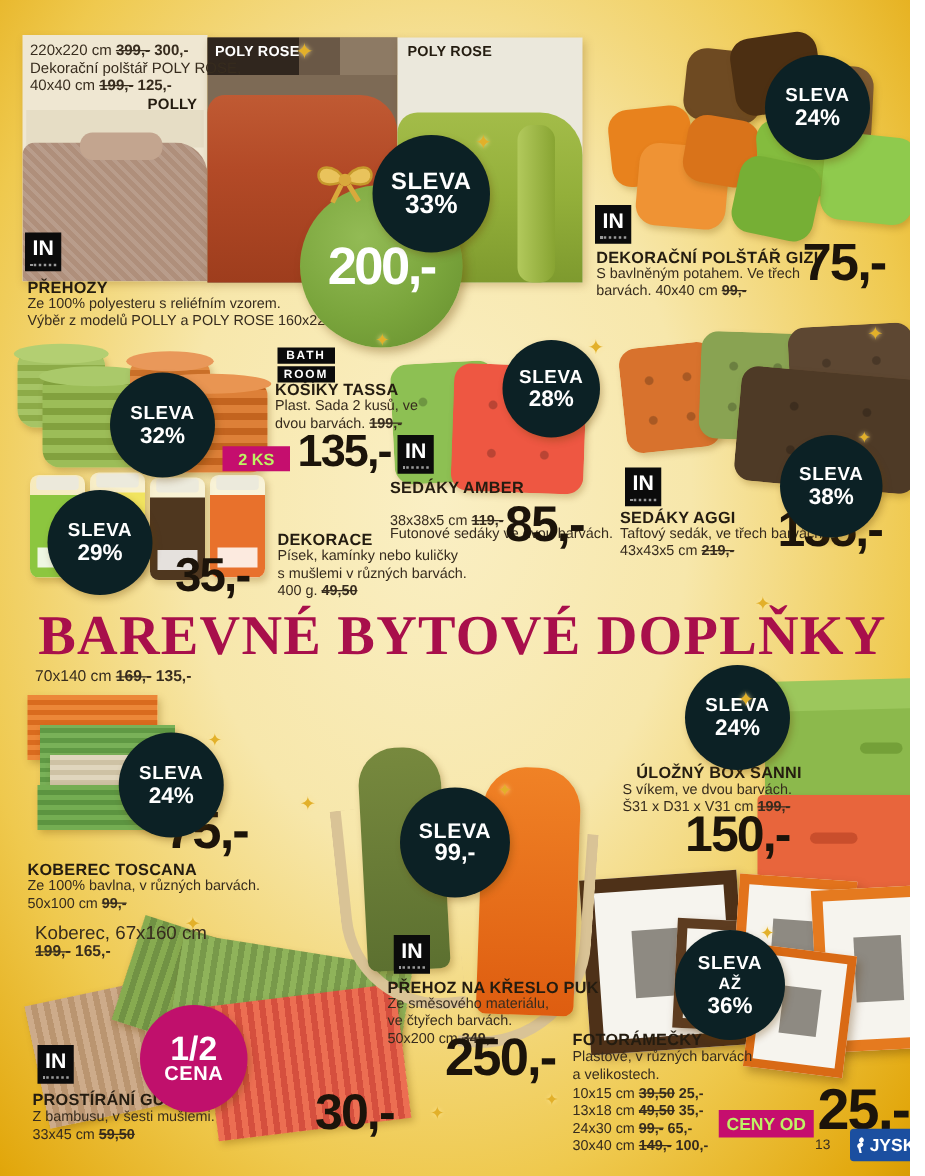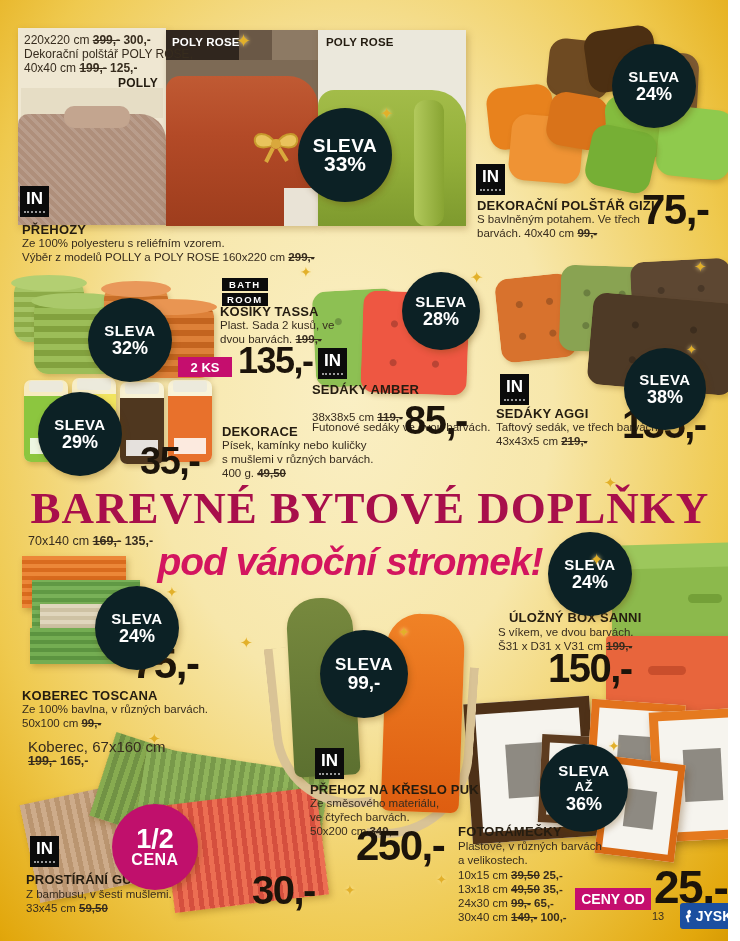--- a/index.html
+++ b/index.html
@@ -16,21 +16,21 @@
   .badge{position:absolute;background:#0c2125;border-radius:50%;color:#fff;display:flex;flex-direction:column;
     justify-content:center;align-items:center;text-align:center;font-weight:bold;z-index:6;
     box-shadow:2px 3px 6px rgba(100,60,0,.3);}
   .badge .b1{font-size:15px;line-height:16px;letter-spacing:.5px;}
   .badge .b2{font-size:18px;line-height:19px;}
   .in-logo{position:absolute;width:29px;height:31px;background:#0b0b0b;color:#fff;z-index:5;
     display:flex;align-items:center;justify-content:center;font-weight:bold;font-size:17px;padding-bottom:5px;box-sizing:border-box;}
   .in-sub{position:absolute;bottom:2px;left:4px;right:4px;height:2px;border-top:2px dotted #9a9a9a;}
   .br-row{background:#0b0b0b;color:#fff;font-weight:bold;font-size:9.5px;letter-spacing:1.5px;
     padding:1px 5px;margin-bottom:2px;text-align:center;}
-  .magenta-tag{position:absolute;background:#c50e6e;color:#ffffff;font-weight:bold;z-index:6;
+  .magenta-tag{position:absolute;background:#c50e6e;color:#bef264;font-weight:bold;z-index:6;
     display:flex;align-items:center;justify-content:center;}
   .pillow{position:absolute;border-radius:16px;box-shadow:2px 3px 5px rgba(110,70,0,.25);}
   .cushion{position:absolute;border-radius:14px;box-shadow:2px 3px 5px rgba(110,70,0,.25);}
   .tuft{background-image:radial-gradient(circle at 30% 32%, rgba(0,0,0,.22) 3px, transparent 4px),
     radial-gradient(circle at 70% 32%, rgba(0,0,0,.22) 3px, transparent 4px),
     radial-gradient(circle at 30% 70%, rgba(0,0,0,.22) 3px, transparent 4px),
     radial-gradient(circle at 70% 70%, rgba(0,0,0,.22) 3px, transparent 4px);}
   .jar{position:absolute;width:44px;height:82px;border-radius:7px;background:rgba(250,250,242,.6);
     overflow:hidden;box-shadow:2px 3px 5px rgba(110,70,0,.25);}
   .jar .fill{position:absolute;left:0;right:0;bottom:0;top:20%;}
@@ -92,20 +92,23 @@
     <span>IN</span>
       <span class="in-sub"></span>
   </div>
   <div class="t-title" style="left:22px;top:222px;">PŘEHOZY</div>
   <div class="t-desc" style="left:22px;top:236px;"><span>Ze 100% polyesteru s reliéfním vzorem.</span></div>
   <div class="t-desc" style="left:22px;top:250px;">
     <span>Výběr z modelů POLLY a POLY ROSE 160x220 cm</span>
     <span class="strike">299,-</span>
   </div>
 
+  <div class="price-circle" style="left:240px;top:148px;width:130px;height:130px;">
+    <span class="bold" style="color:#fff;font-size:42px;letter-spacing:-2px;">200,-</span>
+  </div>
   <svg class="abs" style="left:248px;top:128px;z-index:7;" width="56" height="36" viewBox="0 0 56 36">
     <path d="M28 16 C19 2 5 4 7 14 C9 22 21 20 28 16 C35 20 47 22 49 14 C51 4 37 2 28 16 Z" fill="#e9c35c" stroke="#c79a2c" stroke-width="2"></path>
     <path d="M25 20 L18 34 M31 20 L39 33" stroke="#d9a93c" stroke-width="4"></path>
     <circle cx="28" cy="16" r="5" fill="#d9a83c"></circle>
   </svg>
   <div class="badge" style="left:298px;top:108px;width:94px;height:94px;">
     <span class="b1" style="font-size:19px;">SLEVA</span>
     <span class="b2" style="font-size:21px;">33%</span>
   </div>
 
@@ -230,21 +233,20 @@
   </div>
   <div class="t-title" style="left:496px;top:406px;">SEDÁKY AGGI</div>
   <div class="t-desc" style="left:496px;top:420px;"><span>Taftový sedák, ve třech barvách.</span></div>
   <div class="t-desc" style="left:496px;top:434px;">
     <span>43x43x5 cm</span>
     <span class="strike">219,-</span>
   </div>
   <div class="big-price" style="left:622px;top:402px;font-size:40px;">135,-</div>
 
   <div class="headline" style="top:482px;font-size:45px;letter-spacing:1px;">BAREVNÉ BYTOVÉ DOPLŇKY</div>
-  <div class="subheadline" style="left:90px;top:540px;width:520px;font-size:39px;">pod vánoční stromek!</div>
 
   <div class="t-desc" style="left:28px;top:534px;font-size:12.5px;">
     <span>70x140 cm</span>
     <span class="strike">169,-</span>
     <span class="bold">135,-</span>
   </div>
   <div class="mat" style="left:22px;top:556px;width:104px;height:52px;background:repeating-linear-gradient(0deg,#ec8738 0 4px,#d96b1e 4px 8px);"></div>
   <div class="mat" style="left:32px;top:580px;width:108px;height:50px;background:repeating-linear-gradient(0deg,#79b158 0 4px,#609944 4px 8px);"></div>
   <div class="mat" style="left:40px;top:604px;width:112px;height:44px;background:repeating-linear-gradient(0deg,#e0d6bd 0 4px,#cec2a4 4px 8px);"></div>
   <div class="mat" style="left:30px;top:628px;width:108px;height:36px;background:repeating-linear-gradient(0deg,#74ad52 0 4px,#5c9440 4px 8px);"></div>

